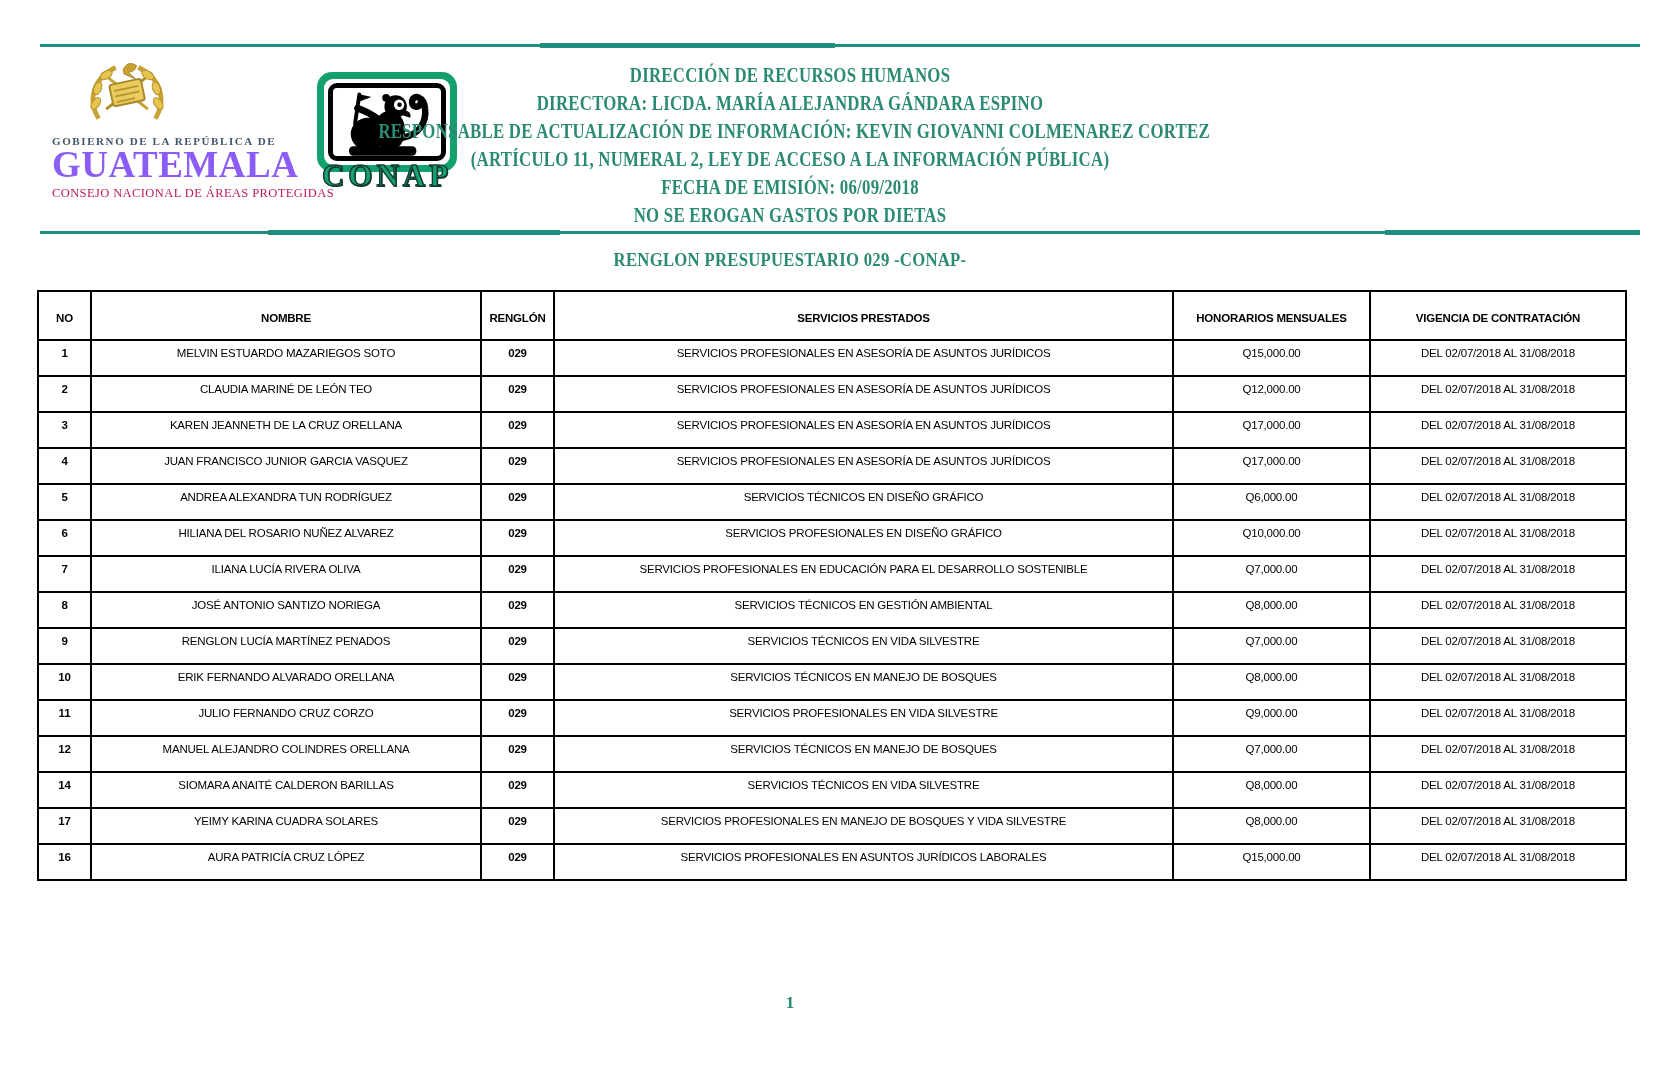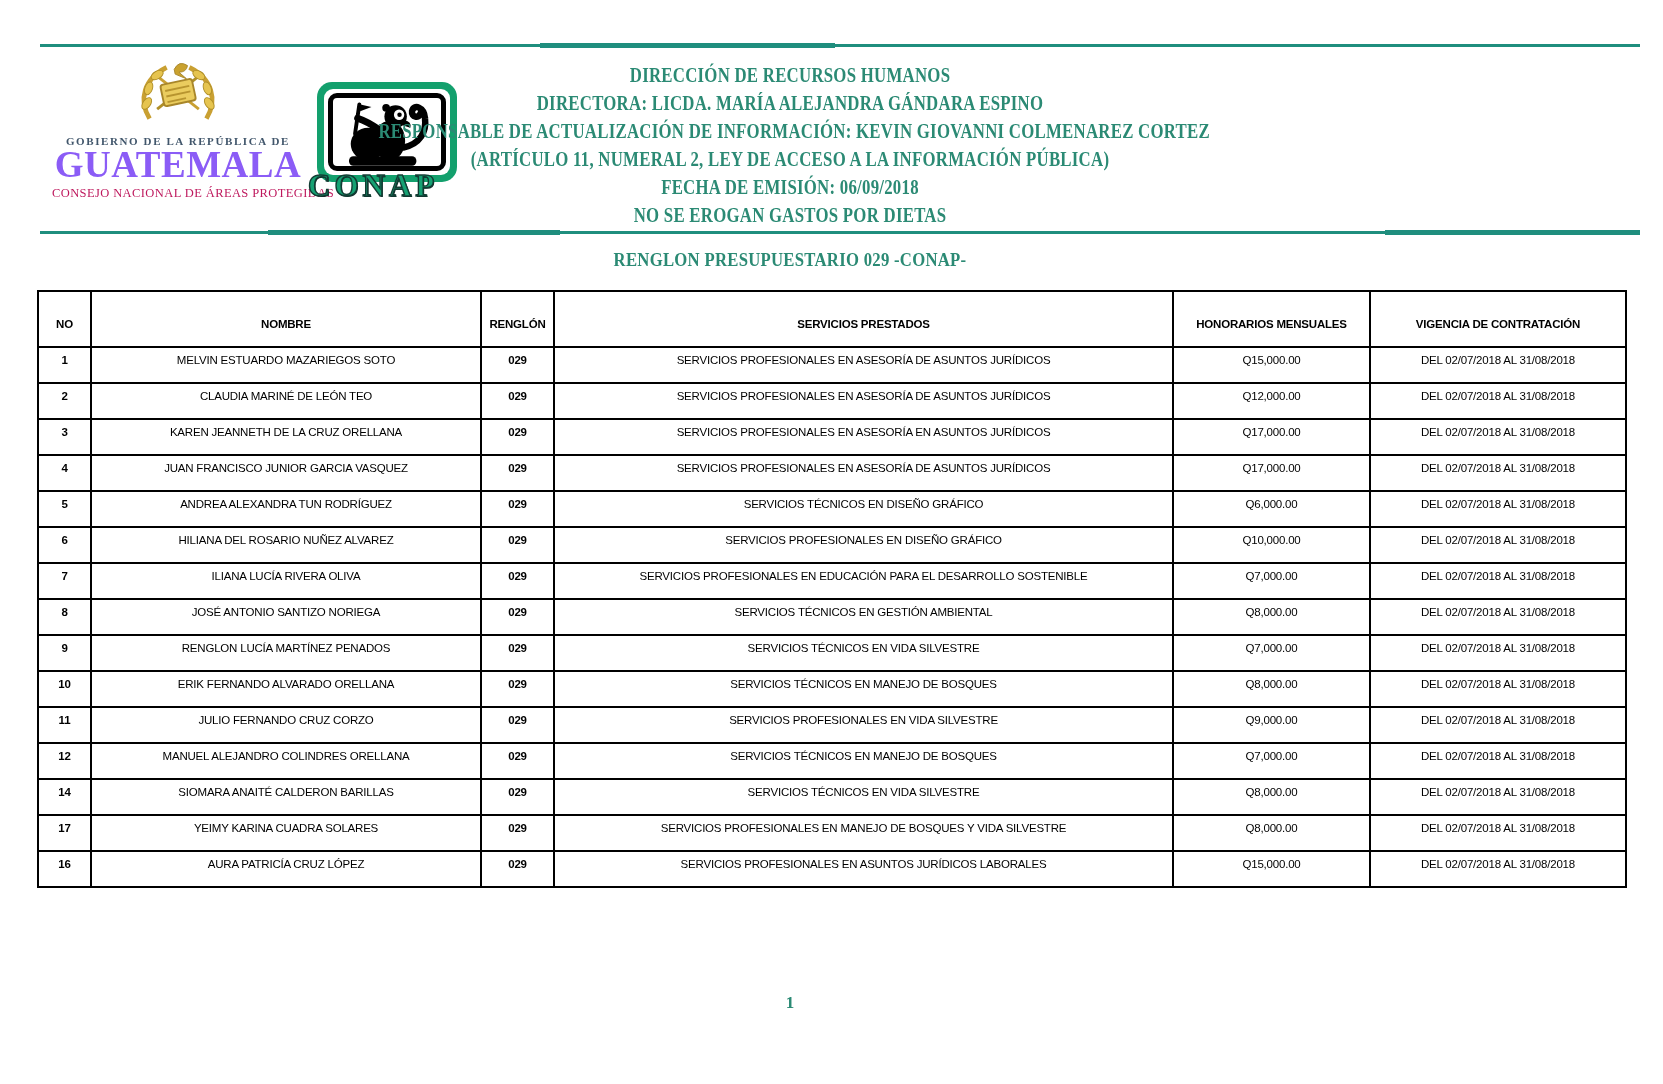--- a/index.html
+++ b/index.html
@@ -10,30 +10,30 @@
 
   
   .rule{position:absolute;background:#1f8e7e;}
   .rule-top-base{top:44px;left:40px;width:1600px;height:3px;}
   .rule-top-thick{top:43px;left:540px;width:295px;height:5px;}
   .rule-bottom-base{top:231px;left:40px;width:1600px;height:3px;}
   .rule-bottom-thick1{top:230px;left:268px;width:292px;height:5px;}
   .rule-bottom-thick2{top:230px;left:1385px;width:255px;height:5px;}
 
   
-  .logo-guatemala{position:absolute;left:52px;top:58px;width:252px;text-align:center;}
+  .logo-guatemala{position:absolute;left:52px;top:58px;width:252px;text-align:left;}
   .gt-line1{font-family:"Liberation Serif",serif;font-weight:bold;font-size:11px;
     letter-spacing:1.6px;color:#41566b;margin-top:1px;white-space:nowrap;}
   .gt-name{font-family:"Liberation Serif",serif;font-weight:bold;font-size:37px;
     line-height:36px;color:#8b5cf6;letter-spacing:0.5px;white-space:nowrap;}
   .gt-line3{font-family:"Liberation Serif",serif;font-size:12.5px;letter-spacing:0.4px;
     color:#be185d;margin-top:3px;white-space:nowrap;}
 
   
-  .logo-conap{position:absolute;left:308px;top:82px;width:158px;}
+  .logo-conap{position:absolute;left:308px;top:72px;width:158px;text-align:center;}
   .conap-box{width:140px;height:100px;margin:0 auto;background:#13a06d;border-radius:15px;
     padding:7px;box-sizing:border-box;}
   .conap-box-inner1{width:100%;height:100%;background:#fff;border-radius:9px;
     padding:4px;box-sizing:border-box;}
   .conap-box-inner2{width:100%;height:100%;background:#fff;border:5px solid #000;
     border-radius:9px;box-sizing:border-box;display:flex;align-items:center;justify-content:center;overflow:hidden;}
   .conap-label{margin-top:-14px;position:relative;font-family:"Liberation Serif",serif;
     font-weight:bold;font-size:31px;letter-spacing:4px;color:#16a173;
     -webkit-text-stroke:1.4px #123c33;text-shadow:1px 1px 0 #0d2b26;white-space:nowrap;}
 
@@ -49,21 +49,21 @@
 
   
   .tbl-wrap{position:absolute;left:37px;top:290px;}
   table.main{border-collapse:collapse;table-layout:fixed;width:1588px;
     font-family:"Liberation Sans",sans-serif;}
   table.main th, table.main td{
     border:2px solid #000;overflow:hidden;white-space:nowrap;
     font-size:11.5px;letter-spacing:-0.2px;text-align:center;vertical-align:top;
     padding:6px 2px 0 2px;box-sizing:border-box;
   }
-  table.main thead th{height:56px;font-weight:bold;padding-top:26px;}
+  table.main thead th{height:49px;font-weight:bold;padding-top:20px;}
   table.main tbody td{height:36px;}
   td.c-no, td.c-renglon{font-weight:bold;}
 
   
   .page-number{position:absolute;left:300px;top:993px;width:980px;text-align:center;
     color:#2b8a74;font-family:"Liberation Serif",serif;font-weight:bold;font-size:17px;}
 </style>
 </head>
 <body>
 

